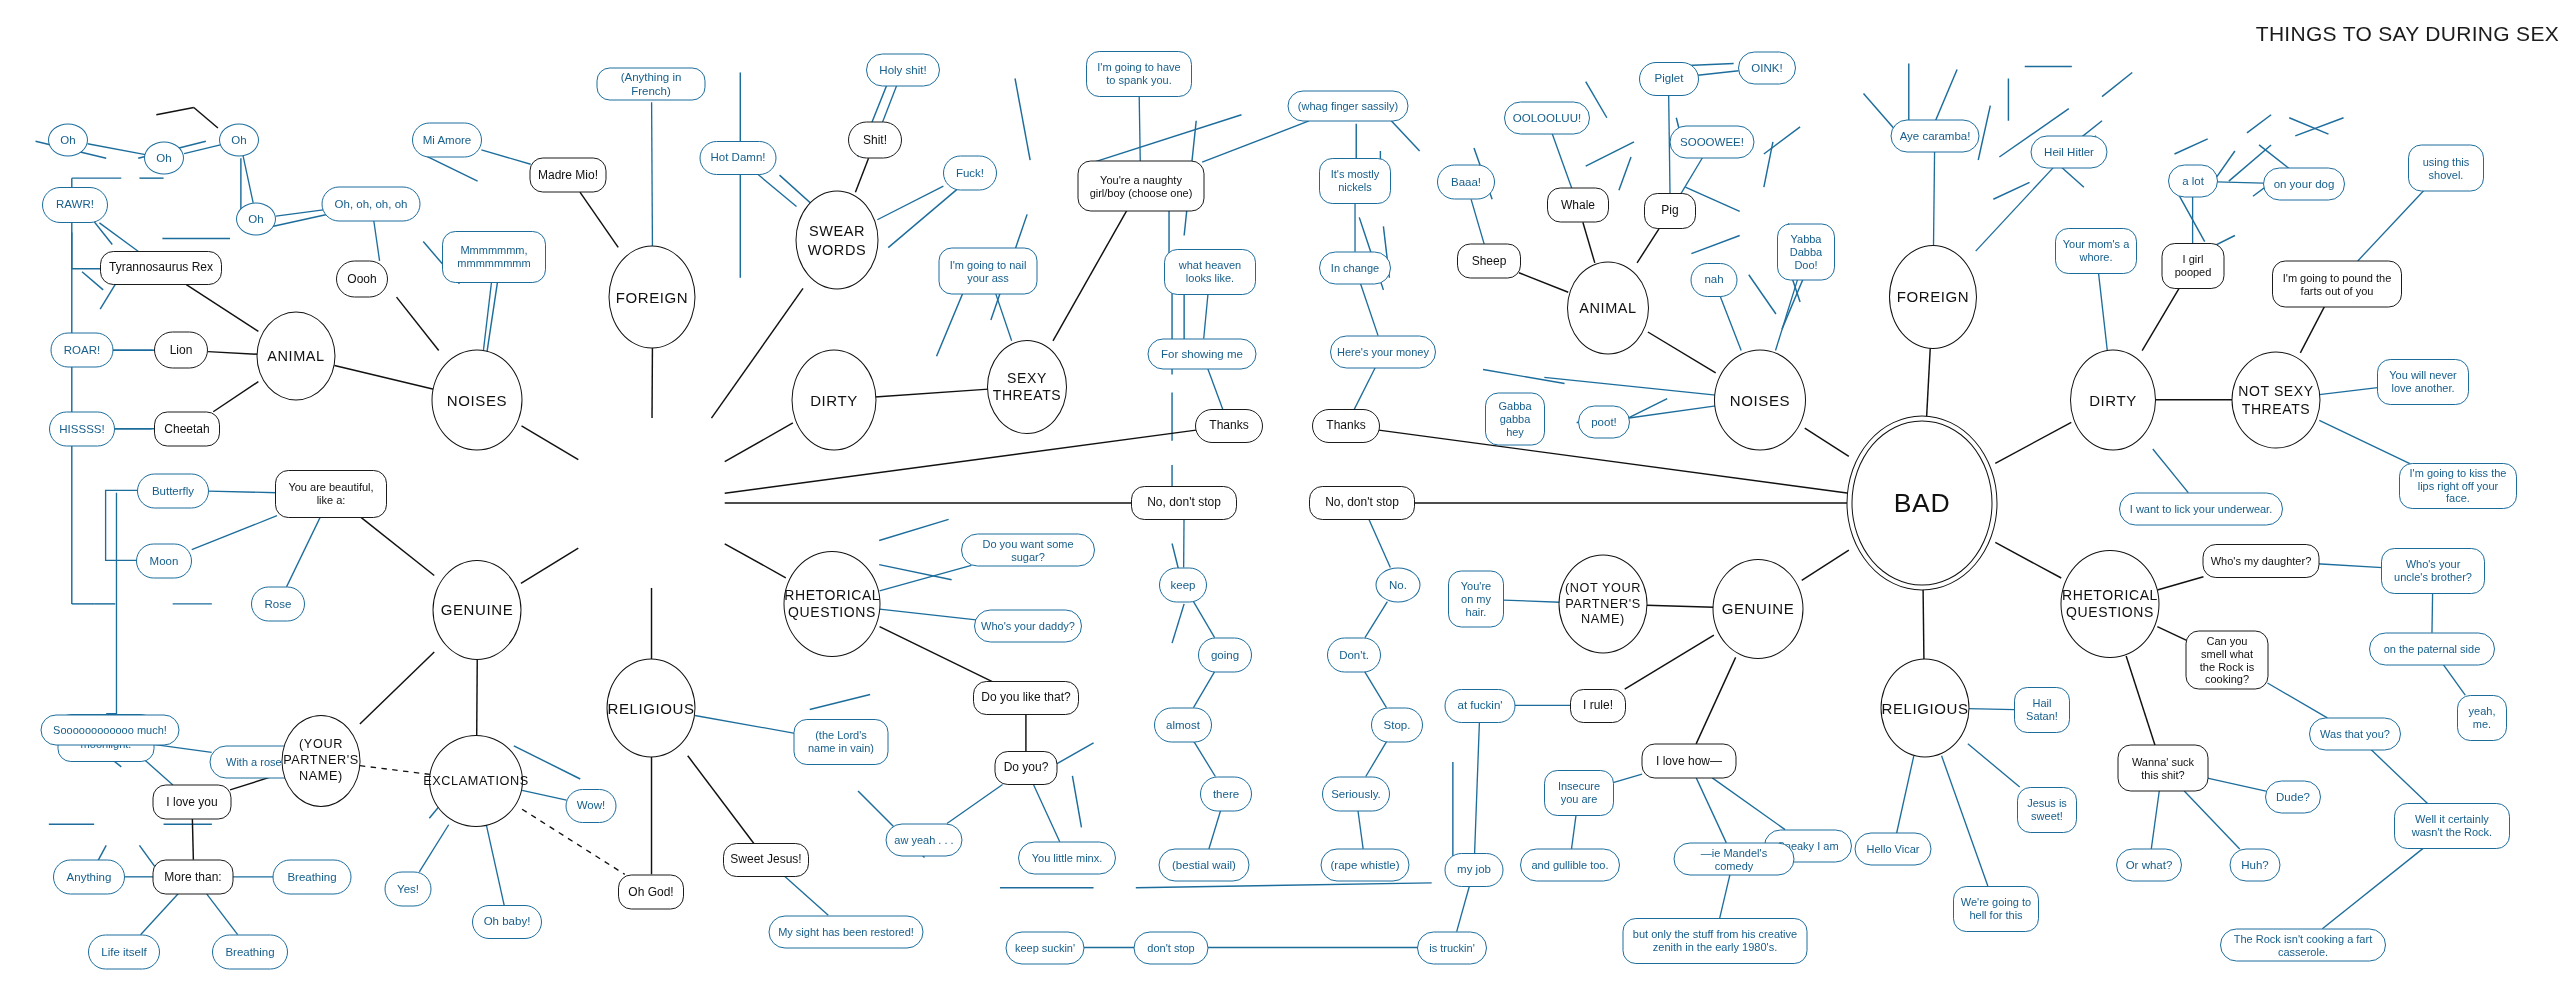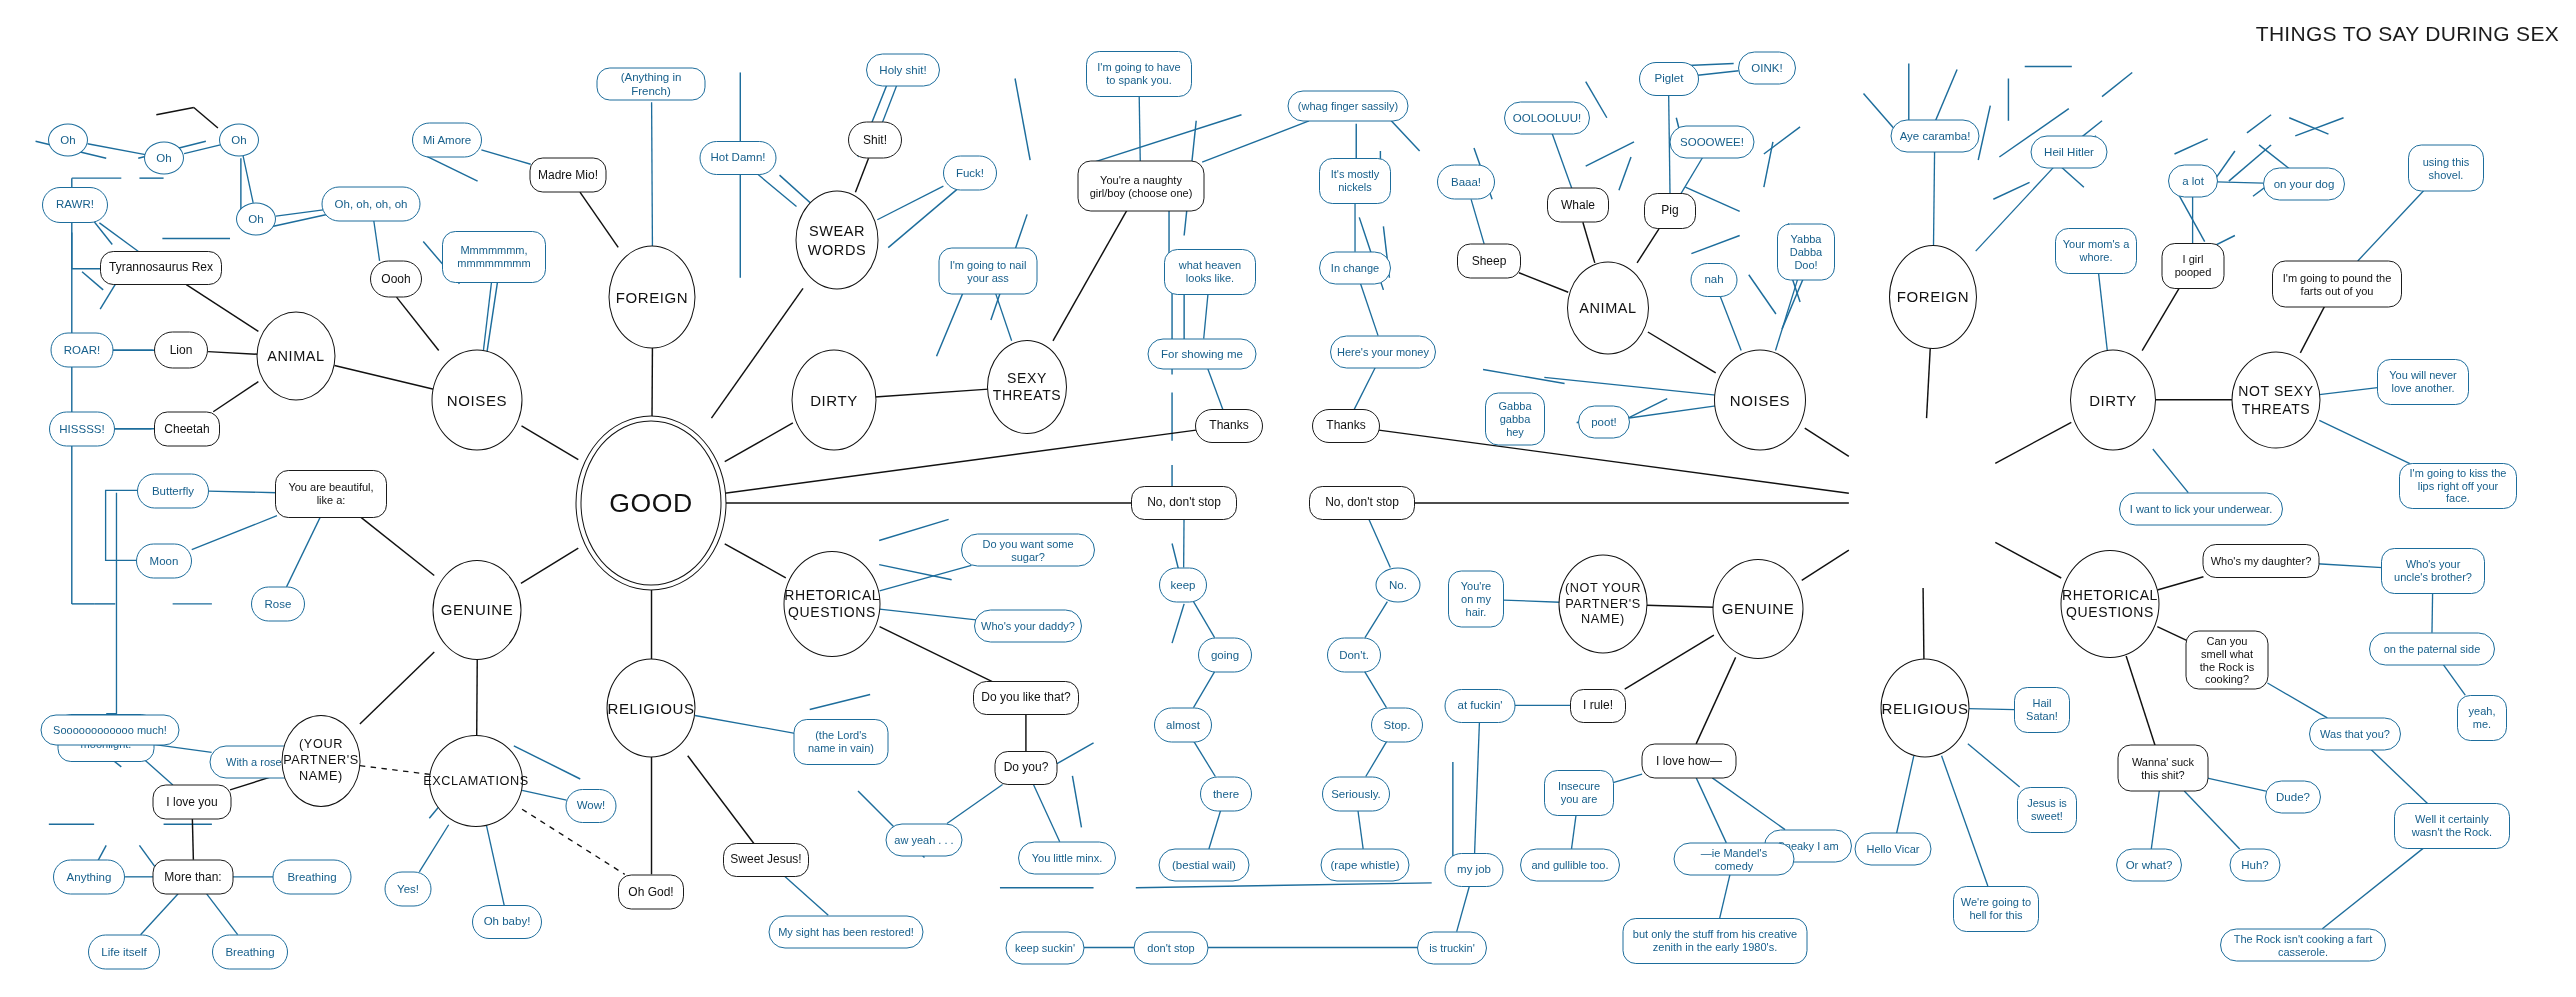--- a/index.html
+++ b/index.html
@@ -287,40 +287,36 @@
         <line x1="863.66" y1="1340.0049655172413" x2="1033.6646739130435" y2="1447.87" stroke="#111" stroke-width="2.2" stroke-dasharray="9 9"></line>
         <path d="M226 812 H174 V928 H226
                            M192 816 V1182 H175" stroke="#1d6d9c" fill="none" stroke-width="2.2"></path>
       </g>
     </svg>
 
   <div class="title right" style="right:17px;top:22px;text-align:right;">
     <span class="t-main">THINGS TO SAY DURING SEX</span>
   </div>
 
-  <div class="node hub" style="left:651px;top:503px;width:151px;height:175px;">
-    <span class="inner"></span>
-      <span class="lbl">GOOD</span>
-  </div>
 
   <div class="node pill" style="left:68px;top:140px;width:40px;height:33px;border-radius:50%;">Oh</div>
   <div class="node pill" style="left:164px;top:158px;width:40px;height:33px;border-radius:50%;">Oh</div>
   <div class="node pill" style="left:239px;top:140px;width:40px;height:33px;border-radius:50%;">Oh</div>
   <div class="node pill" style="left:256px;top:219px;width:40px;height:33px;border-radius:50%;">Oh</div>
   <div class="node pill" style="left:75px;top:205px;width:66px;height:36px;">RAWR!</div>
   <div class="node dark sq" style="left:161px;top:268px;width:122px;height:34px;">Tyrannosaurus Rex</div>
   <div class="node pill" style="left:82px;top:350px;width:63px;height:35px;">ROAR!</div>
   <div class="node dark" style="left:181px;top:350px;width:54px;height:37px;">Lion</div>
   <div class="node pill" style="left:82px;top:429px;width:66px;height:35px;">HISSSS!</div>
   <div class="node dark sq" style="left:187px;top:429px;width:66px;height:35px;">Cheetah</div>
   <div class="node cat" style="left:296px;top:356px;width:79px;height:89px;font-size:14.5px;">ANIMAL</div>
   <div class="node pill" style="left:447px;top:140px;width:70px;height:35px;">Mi Amore</div>
   <div class="node dark sq" style="left:568px;top:175px;width:77px;height:35px;">Madre Mio!</div>
   <div class="node pill" style="left:371px;top:204px;width:99px;height:35px;">Oh, oh, oh, oh</div>
-  <div class="node dark" style="left:396px;top:279px;width:52px;height:37px;">Oooh</div>
+  <div class="node dark" style="left:362px;top:279px;width:52px;height:37px;">Oooh</div>
   <div class="node pill sq" style="left:494px;top:257px;width:104px;height:52px;font-size:11px;">Mmmmmmm, mmmmmmmm</div>
   <div class="node cat" style="left:477px;top:400px;width:91px;height:101px;font-size:15px;">NOISES</div>
   <div class="node pill sq" style="left:651px;top:68px;width:109px;height:33px;margin-top:16px;">(Anything in French)</div>
   <div class="node cat" style="left:652px;top:297px;width:87px;height:103px;font-size:15px;">FOREIGN</div>
   <div class="node pill" style="left:738px;top:158px;width:77px;height:34px;">Hot Damn!</div>
   <div class="node pill" style="left:903px;top:70px;width:74px;height:33px;">Holy shit!</div>
   <div class="node dark" style="left:875px;top:140px;width:54px;height:37px;">Shit!</div>
   <div class="node pill" style="left:970px;top:173px;width:54px;height:35px;">Fuck!</div>
   <div class="node cat" style="left:837px;top:240px;width:83px;height:99px;font-size:14.5px;line-height:1.25;">SWEAR WORDS</div>
   <div class="node pill sq" style="left:1139px;top:74px;width:106px;height:46px;font-size:11px;">I'm going to have to spank you.</div>
@@ -367,20 +363,24 @@
   <div class="node pill" style="left:1028px;top:550px;width:134px;height:33px;font-size:11px;">Do you want some sugar?</div>
   <div class="node pill" style="left:1028px;top:626px;width:108px;height:33px;font-size:11px;">Who's your daddy?</div>
   <div class="node dark sq" style="left:1026px;top:698px;width:106px;height:34px;">Do you like that?</div>
   <div class="node dark sq" style="left:1026px;top:768px;width:63px;height:34px;">Do you?</div>
   <div class="node pill" style="left:924px;top:840px;width:77px;height:33px;font-size:11px;">aw yeah . . .</div>
   <div class="node pill" style="left:1067px;top:858px;width:98px;height:33px;font-size:11px;">You little minx.</div>
   <div class="node pill" style="left:1045px;top:948px;width:79px;height:33px;font-size:11px;">keep suckin'</div>
   <div class="node pill" style="left:1171px;top:948px;width:75px;height:33px;font-size:11px;">don't stop</div>
   <div class="node pill" style="left:1452px;top:948px;width:70px;height:33px;font-size:11px;">is truckin'</div>
 
+  <div class="node hub" style="left:1922px;top:503px;width:151px;height:175px;">
+    <span class="inner"></span>
+      <span class="lbl">BAD</span>
+  </div>
 
   <div class="node pill sq" style="left:1355px;top:181px;width:72px;height:46px;font-size:11px;">It's mostly nickels</div>
   <div class="node pill" style="left:1355px;top:268px;width:72px;height:33px;font-size:11px;">In change</div>
   <div class="node pill" style="left:1383px;top:352px;width:106px;height:33px;font-size:11px;">Here's your money</div>
   <div class="node dark" style="left:1346px;top:426px;width:68px;height:34px;">Thanks</div>
   <div class="node dark sq" style="left:1362px;top:503px;width:106px;height:34px;">No, don't stop</div>
   <div class="node pill" style="left:1398px;top:585px;width:45px;height:35px;border-radius:50%;">No.</div>
   <div class="node pill" style="left:1354px;top:655px;width:54px;height:35px;">Don't.</div>
   <div class="node pill" style="left:1397px;top:725px;width:52px;height:35px;">Stop.</div>
   <div class="node pill" style="left:1356px;top:794px;width:68px;height:35px;">Seriously.</div>

